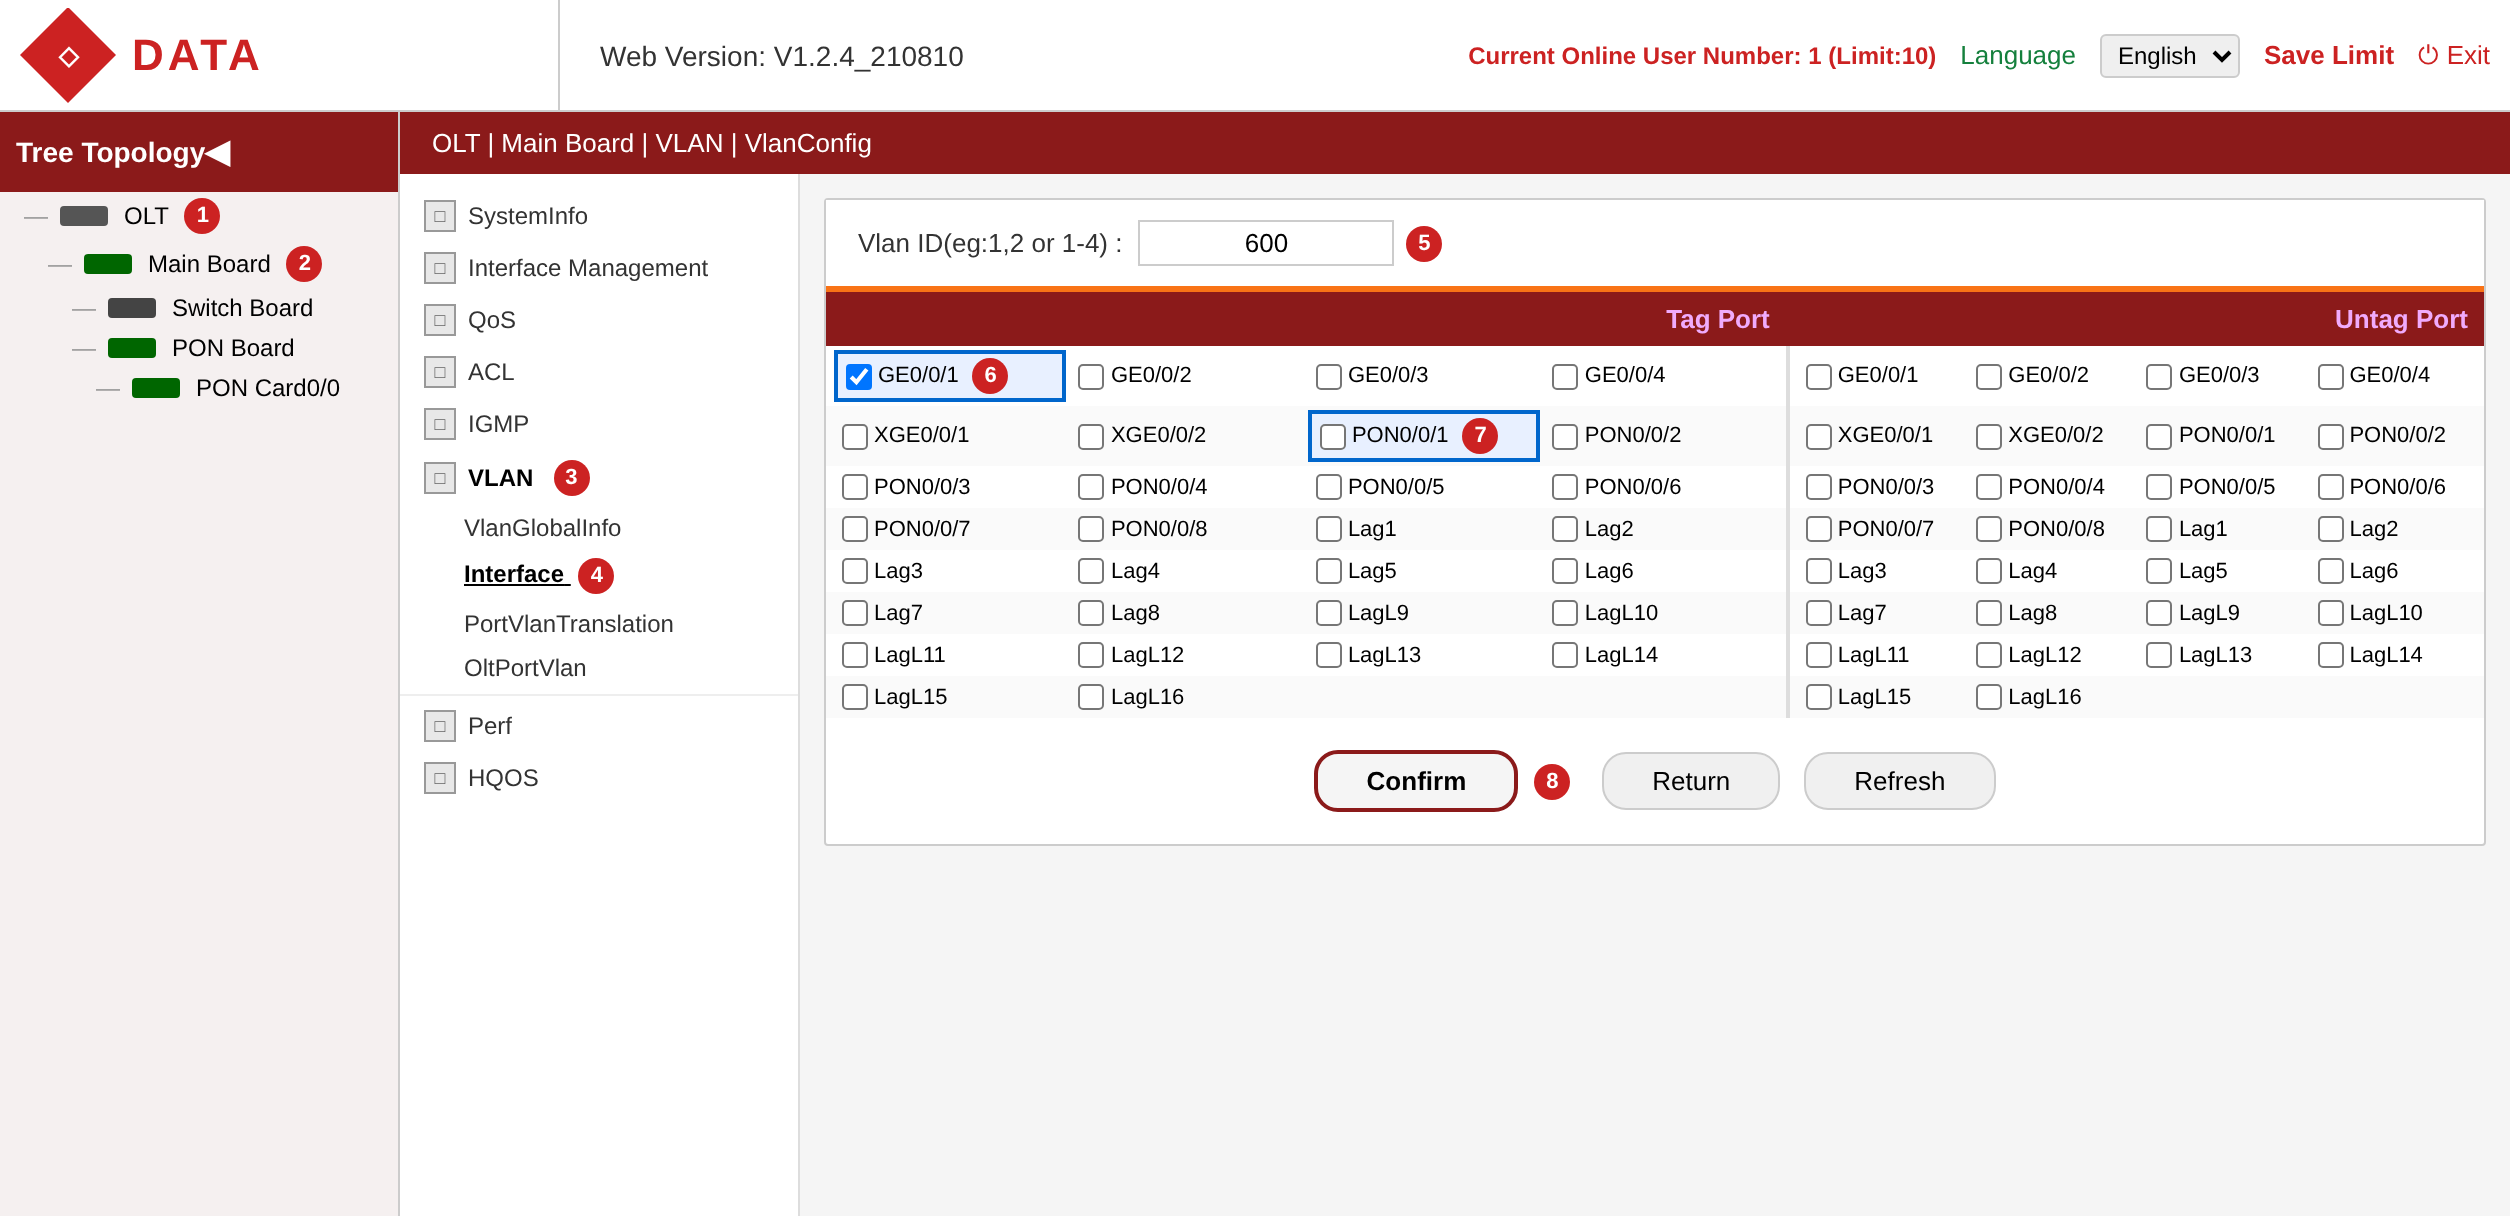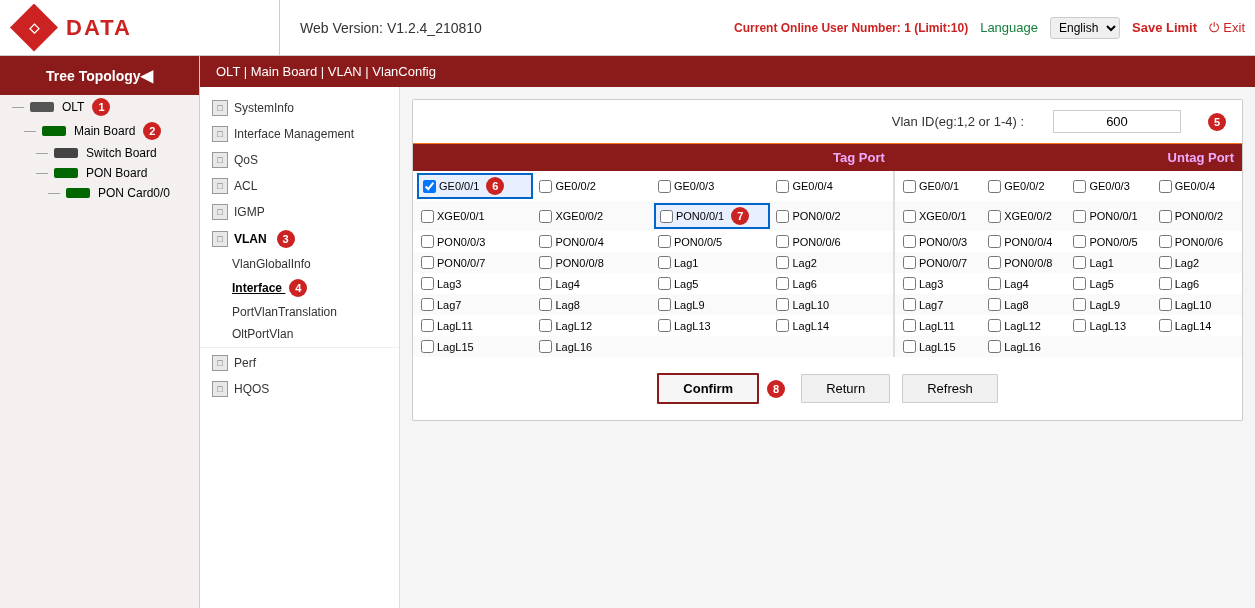--- a/index.html
+++ b/index.html
@@ -45,21 +45,21 @@
     .main-layout { display: flex; height: calc(100vh - 56px); }
 
     
     .sidebar {
       width: 200px; background: #f5f0f0; border-right: 1px solid #ccc;
       overflow-y: auto; flex-shrink: 0;
     }
     .sidebar-header {
       background: #8b1a1a; color: #fff; padding: 10px 8px;
       font-weight: bold; font-size: 14px;
-      display: flex; align-items: center; justify-content: center;
+      display: flex; align-items: center; justify-content: flex-start;
     }
     .sidebar-header-arrow {
       color: #fff; font-size: 16px;
     }
     .tree-item {
       padding: 3px 6px; cursor: pointer; display: flex; align-items: center; gap: 4px;
     }
     .tree-icon-dash { color: #999; margin-right: 2px; }
     .device-icon {
       display: inline-block; width: 24px; height: 10px;
@@ -105,24 +105,23 @@
     .nav-separator { border: none; border-top: 1px solid #eee; margin: 2px 0; }
 
     
     .main-panel { flex: 1; padding: 12px; overflow-y: auto; background: #f5f5f5; }
 
     
     .vlan-panel {
       background: #fff; border: 1px solid #ccc; border-radius: 2px;
     }
     .vlan-id-row {
-      display: flex; align-items: center; justify-content: flex-end;
+      display: flex; align-items: center; 
       padding: 10px 16px; background: #fff;
-      border-bottom: 1px solid #f97316;
-      gap: 21px;
+      border-bottom: 3px solid #f97316;
     }
     .vlan-id-label { font-size: 13px; color: #333; margin-right: 8px; }
     .vlan-id-input {
       border: 1px solid #ccc; padding: 3px 8px; width: 128px;
       font-size: 13px; text-align: center;
     }
 
     .port-table { width: 100%; border-collapse: collapse; }
     .port-table th {
       background: #8b1a1a; color: #f0abfc; padding: 6px 8px;
@@ -130,21 +129,21 @@
     }
     .port-table td { padding: 4px 8px; vertical-align: middle; }
     .port-table tr:nth-child(even) td { background: #fafafa; }
 
     
     .button-row {
       display: flex; align-items: center; justify-content: center;
       gap: 12px; padding: 16px;
     }
     .btn {
-      padding: 6px 24px; border: 1px solid #ccc; border-radius: 1px;
+      padding: 6px 24px; border: 1px solid #ccc; border-radius: 12px;
       cursor: pointer; font-size: 13px; background: #f0f0f0;
     }
     .btn-confirm {
       border: 2px solid #8b1a1a; background: #f5f5f5; font-weight: bold;
     }
 
     .attention-row {
       text-align: center; padding: 8px; font-size: 12px; color: #ff8800;
     }
     .attention-row .attention-label { color: #cc0000; font-weight: bold; }

